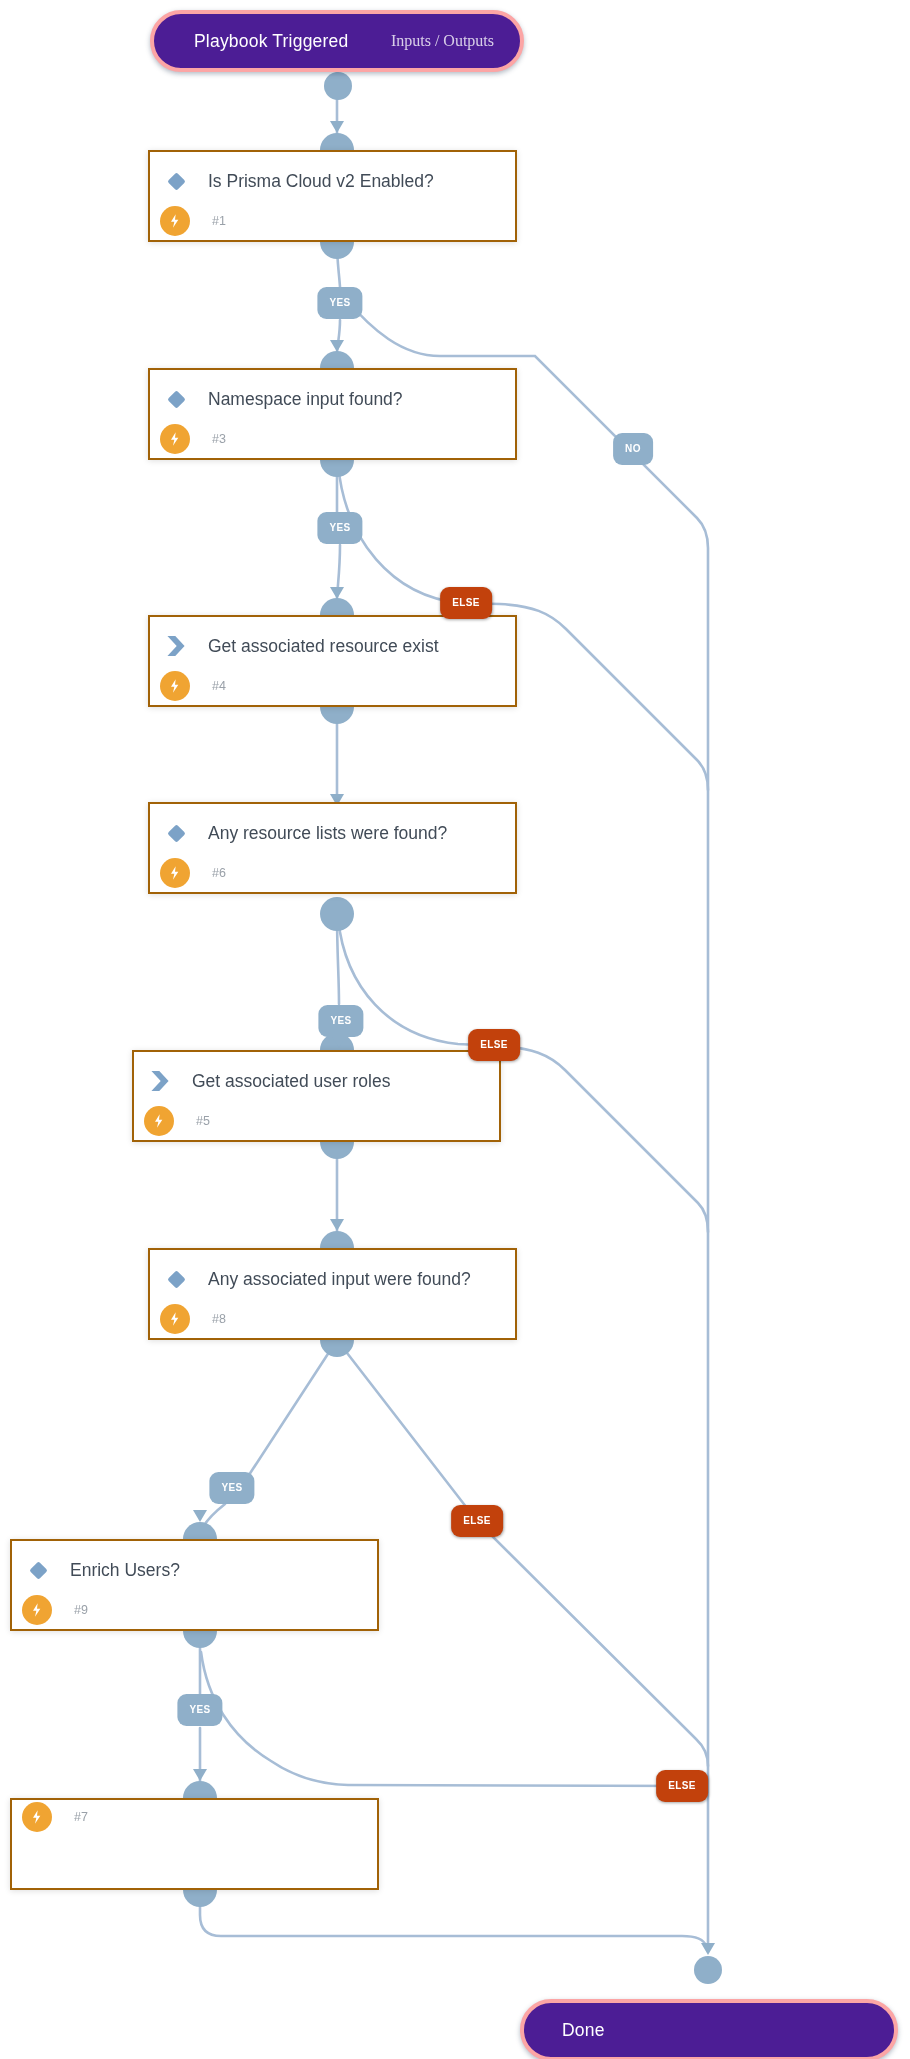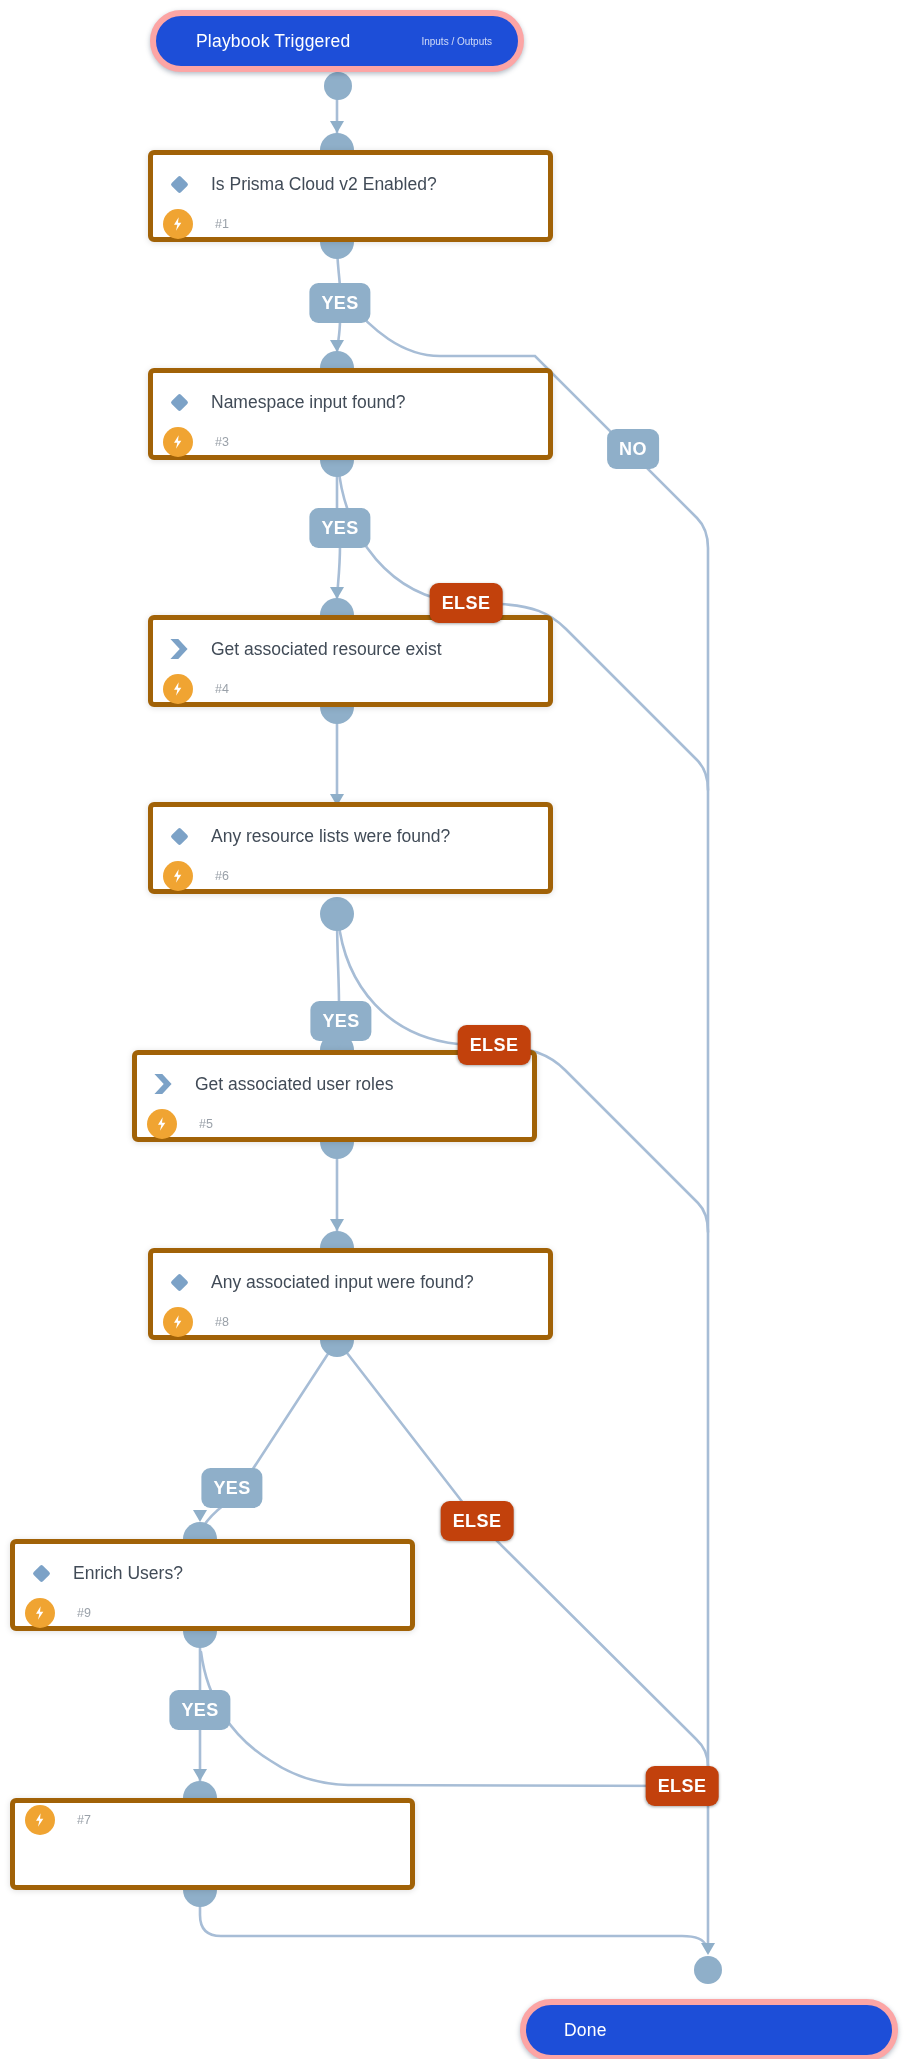--- a/index.html
+++ b/index.html
@@ -1,43 +1,43 @@
 <!DOCTYPE html>
 <html><head>
 <meta charset="utf-8">
 <style>
   html,body{margin:0;padding:0;background:#ffffff;}
   .canvas{position:relative;width:910px;height:2059px;background:#ffffff;overflow:hidden;
           font-family:"Liberation Sans",sans-serif;}
   svg.edge-layer{position:absolute;left:0;top:0;}
 
   
-  .terminal{position:absolute;height:62px;border-radius:32px;background:#1d4ed8;
-            border:6px solid #fca5a5;box-shadow:0 2px 5px rgba(40,60,90,.35);
+  .terminal{position:absolute;height:62px;border-radius:32px;background:#4c1d95;
+            border:4px solid #fca5a5;box-shadow:0 2px 5px rgba(40,60,90,.35);
             display:flex;align-items:center;color:#fff;box-sizing:border-box;}
   .terminal .t-label{font-size:17.5px;letter-spacing:.2px;}
-  .terminal .t-link{font-size:10px;color:rgba(255,255,255,.78);}
+  .terminal .t-link{font-size:16px;color:rgba(255,255,255,.78);font-family:Liberation Serif, serif;}
   .start-pos{left:150px;top:10px;width:374px;padding:0 26px 0 40px;justify-content:space-between;}
   .done-pos{left:520px;top:1970px;width:378px;padding-left:38px;margin-top:29px;}
 
   
-  .task{position:absolute;width:405px;height:92px;background:#fff;border:5px solid #a16207;
-        border-radius:6px;box-shadow:0 1px 6px rgba(0,0,0,.13);box-sizing:border-box;}
+  .task{position:absolute;width:369px;height:92px;background:#fff;border:2px solid #a16207;
+        border-radius:0;box-shadow:0 1px 6px rgba(0,0,0,.13);box-sizing:border-box;}
   .task .row1{display:flex;align-items:center;height:46px;margin:6px 0 0 14px;}
   .task .row2{display:flex;align-items:center;margin:2px 0 0 10px;}
   .icon-box{width:24px;height:24px;display:flex;align-items:center;justify-content:center;}
   .diamond{width:13px;height:13px;background:#7ca2c7;transform:rotate(45deg);border-radius:2px;}
   .chev{display:block;}
   .title{margin-left:20px;font-size:17.5px;color:#414b57;}
   .bolt{width:30px;height:30px;border-radius:50%;background:#f0a432;display:flex;
         align-items:center;justify-content:center;flex:0 0 auto;}
   .num{margin-left:22px;font-size:12.5px;color:#9aa1a9;}
 
   
-  .badge{position:absolute;transform:translate(-50%,-50%);color:#fff;font-size:18px;
+  .badge{position:absolute;transform:translate(-50%,-50%);color:#fff;font-size:10px;
          font-weight:700;border-radius:9px;padding:11px 12px;line-height:1;letter-spacing:.4px;}
   .badge.light{background:#8fafc9;}
   .badge.dark{background:#c2410c;box-shadow:0 1px 3px rgba(0,0,0,.35);}
 </style>
 </head>
 <body>
 
 <div class="canvas">
 
   <svg class="edge-layer" width="910" height="2059" viewBox="0 0 910 2059">

